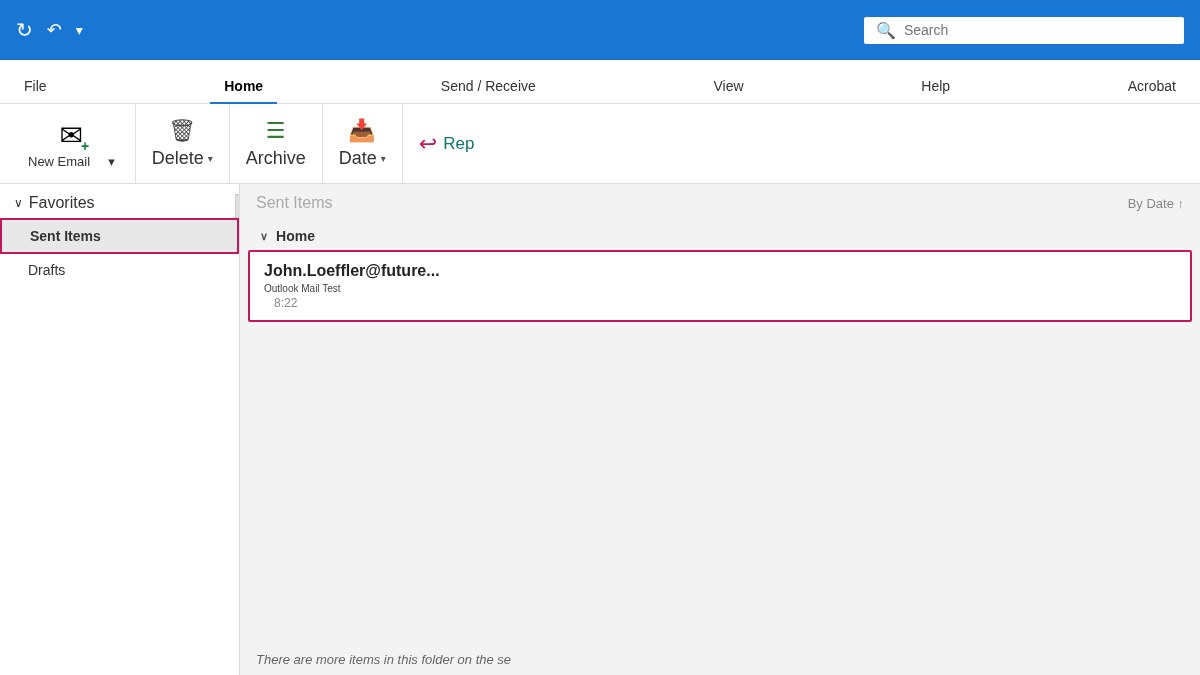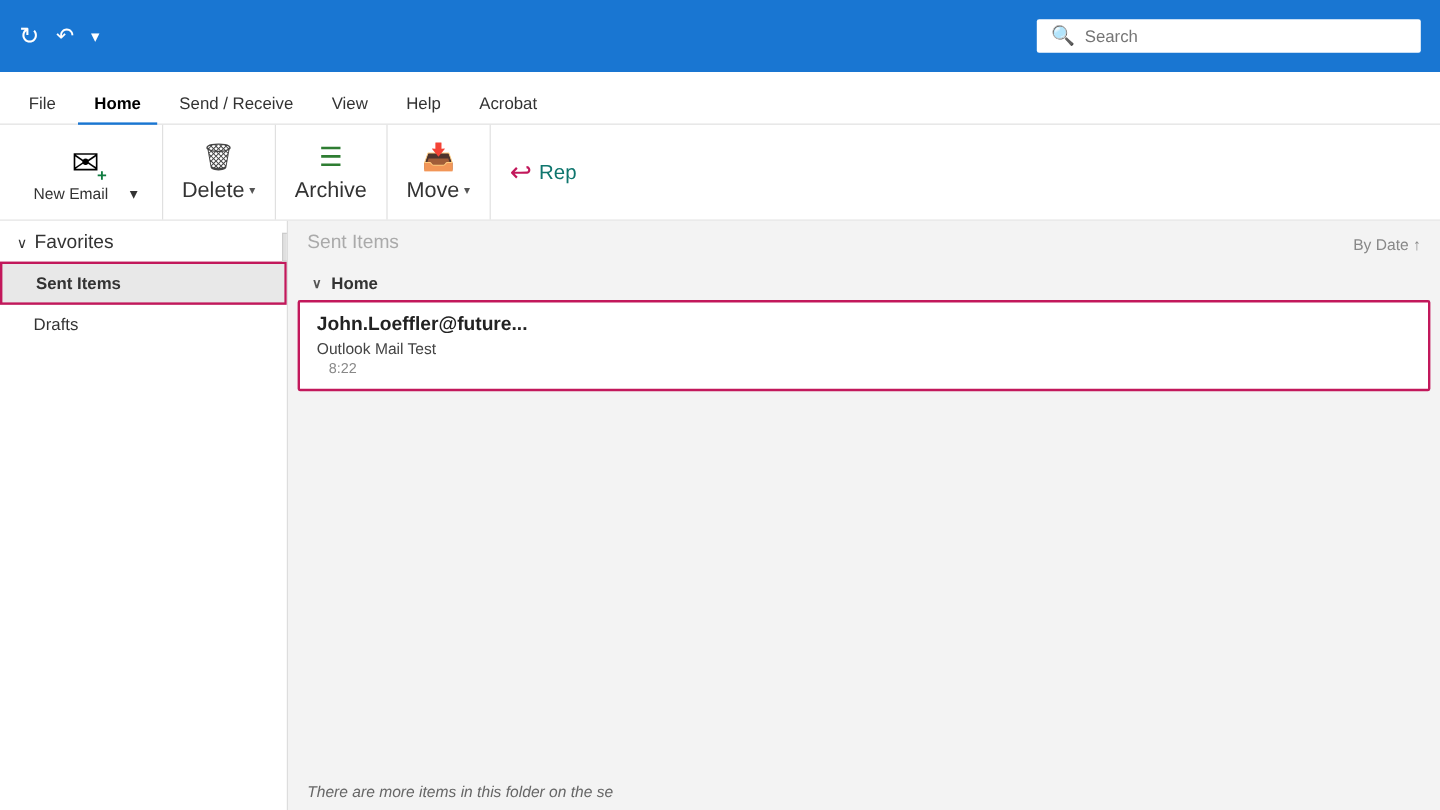--- a/index.html
+++ b/index.html
@@ -41,20 +41,21 @@
 
     
     .menu-bar {
       background: white;
       height: 44px;
       display: flex;
       align-items: flex-end;
       padding: 0 10px;
       border-bottom: 1px solid #ddd;
       gap: 4px;
+      justify-content: space-between;
     }
     .menu-item {
       padding: 8px 14px;
       font-size: 14px;
       color: #333;
       cursor: pointer;
       border-bottom: 2px solid transparent;
       margin-bottom: -1px;
     }
     .menu-item.active {
@@ -240,21 +241,21 @@
       cursor: pointer;
       margin-bottom: 2px;
     }
     .email-item .sender {
       font-size: 16px;
       font-weight: 600;
       color: #222;
       margin-bottom: 3px;
     }
     .email-item .subject {
-      font-size: 13px;
+      font-size: 10px;
       color: #444;
       margin-bottom: 2px;
     }
     .email-item .preview {
       font-size: 12px;
       color: #888;
     }
     .email-item .time {
       font-size: 12px;
       color: #888;
@@ -334,21 +335,21 @@
       <button class="ribbon-btn">
         <span class="btn-icon" style="color:#2e7d32;">☰</span>
         <span class="btn-label">Archive</span>
       </button>
     </div>
 
     <div class="ribbon-group">
       <button class="ribbon-btn">
         <span class="btn-icon">📥</span>
         <div style="display:flex;align-items:center;gap:2px;">
-          <span class="btn-label">Move</span>
+          <span class="btn-label">Date</span>
           <span class="dropdown-arrow">▾</span>
         </div>
       </button>
     </div>
 
     <div class="ribbon-group" style="border-right:none;overflow:hidden;max-width:80px;">
       <button class="ribbon-btn-row">
         <span class="btn-icon" style="color:#c2185b;font-size:22px;">↩</span>
         <span class="btn-label">Rep</span>
       </button>

